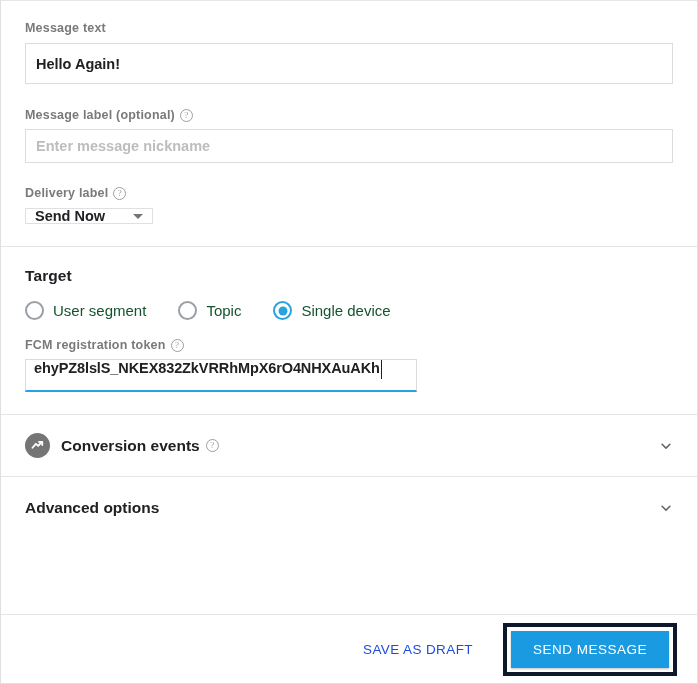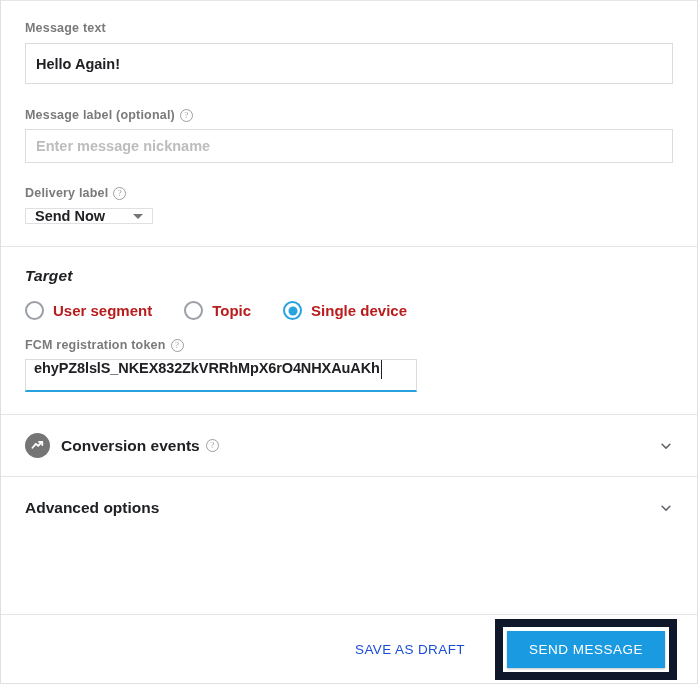--- a/index.html
+++ b/index.html
@@ -96,21 +96,20 @@
     margin-left: 6px;
   }
 
   
   .block-target { padding-top: 20px; padding-bottom: 22px; }
   .section-title {
     font-size: 15.5px;
     font-weight: bold;
     color: #202124;
     letter-spacing: .1px;
-    font-style: italic;
   }
   .radio-row {
     display: flex;
     align-items: center;
     margin-top: 16px;
     gap: 0;
   }
   .radio-item {
     display: flex;
     align-items: center;
@@ -131,22 +130,22 @@
     content: "";
     position: absolute;
     left: 50%; top: 50%;
     transform: translate(-50%, -50%);
     width: 9px; height: 9px;
     border-radius: 50%;
     background: #29a2e0;
   }
   .radio-label {
     font-size: 15px;
-    font-weight: bold;
-    color: #b91c1c;
+    font-weight: normal;
+    color: #14532d;
     white-space: nowrap;
     text-align: right;
   }
 
   .block-token { margin-top: 18px; }
   .token-input {
     margin-top: 7px;
     width: 392px;
     height: 33px;
     border: 1px solid #dcdcdc;
@@ -223,21 +222,21 @@
     font-weight: normal;
     color: #1d4ed8;
     letter-spacing: .4px;
     background: none;
     border: none;
     padding: 10px 14px;
     cursor: pointer;
     font-family: "Liberation Sans", sans-serif;
   }
   .send-wrap {
-    border: 8px solid #0f172a;
+    border: 4px solid #0f172a;
     padding: 4px;
     margin-left: 16px;
     background: #fff;
   }
   .btn-send {
     background: #1a9ae1;
     color: #ffffff;
     border: none;
     font-size: 13.5px;
     letter-spacing: .5px;

